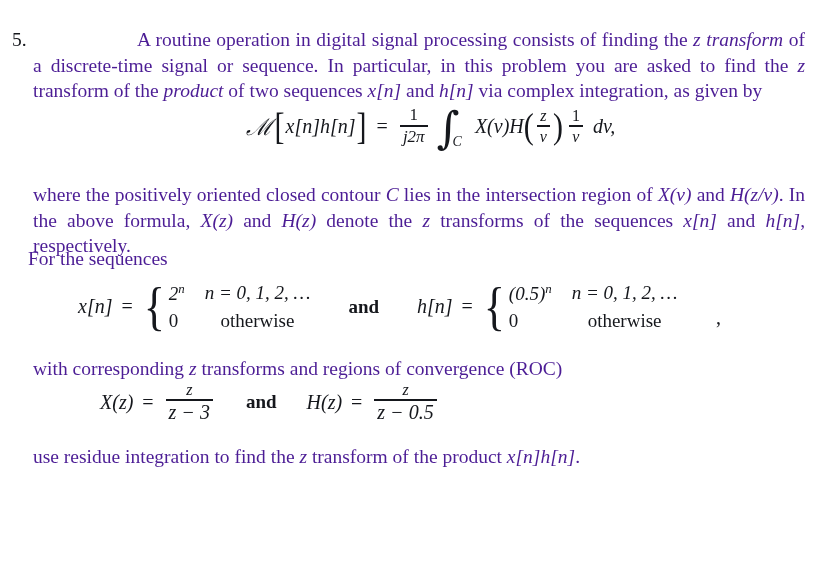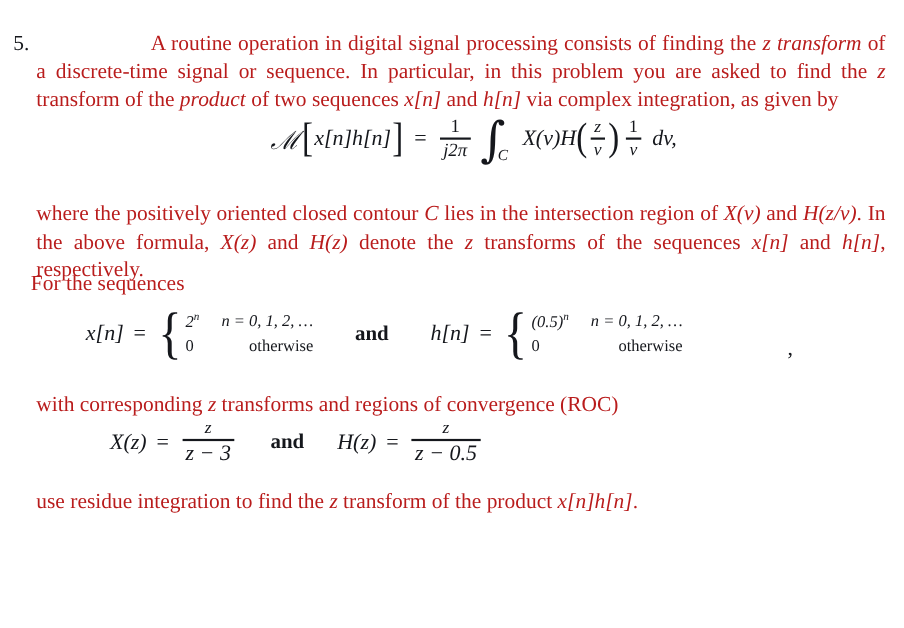--- a/index.html
+++ b/index.html
@@ -22,21 +22,21 @@
     height: 571px;
     padding: 0;
   }
 
   
   .para {
     position: absolute;
     font-size: 19.5px;
     line-height: 25.5px;
     text-align: justify;
-    color: #b91c1c;
+    color: #4c1d95;
   }
   .it { font-style: italic; }
   .mathvar { font-style: italic; font-family: "Liberation Serif", "DejaVu Serif", serif; }
 
   
   .prob-num {
     position: absolute;
     left: 12px;
     top: 27px;
     font-size: 19.5px;
@@ -142,24 +142,24 @@
     display: inline-block;
     margin-right: 2px;
     font-family: "Liberation Serif", "DejaVu Serif", serif;
   }
   .cases {
     display: inline-grid;
     grid-template-columns: auto auto;
     align-items: center;
     row-gap: 5px;
     column-gap: 20px;
-    font-size: 15px;
+    font-size: 19px;
   }
   .cases .cval { text-align: left; white-space: nowrap; }
-  .cases .ccond { text-align: right; white-space: nowrap; }
+  .cases .ccond { text-align: center; white-space: nowrap; }
 
   sup.exp { font-size: 0.68em; vertical-align: super; font-style: italic; }
 
   .andsep { font-weight: bold; font-style: normal; padding: 0 6px; font-size: 19px; }
 
   .roc { font-style: normal; padding-left: 12px; white-space: nowrap; }
 
   .trailcomma {
     position: absolute;
     font-size: 20px;

